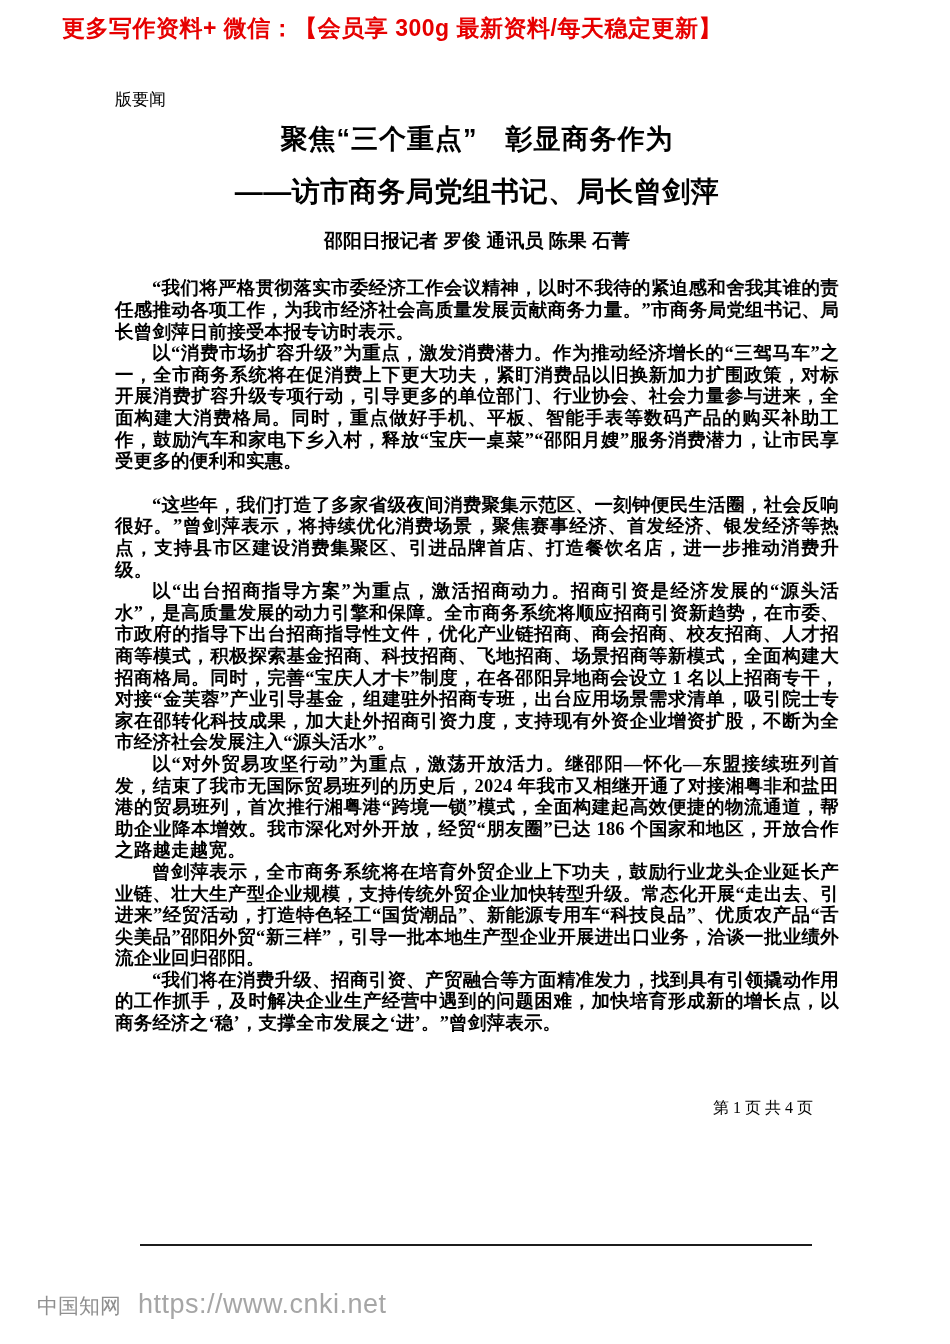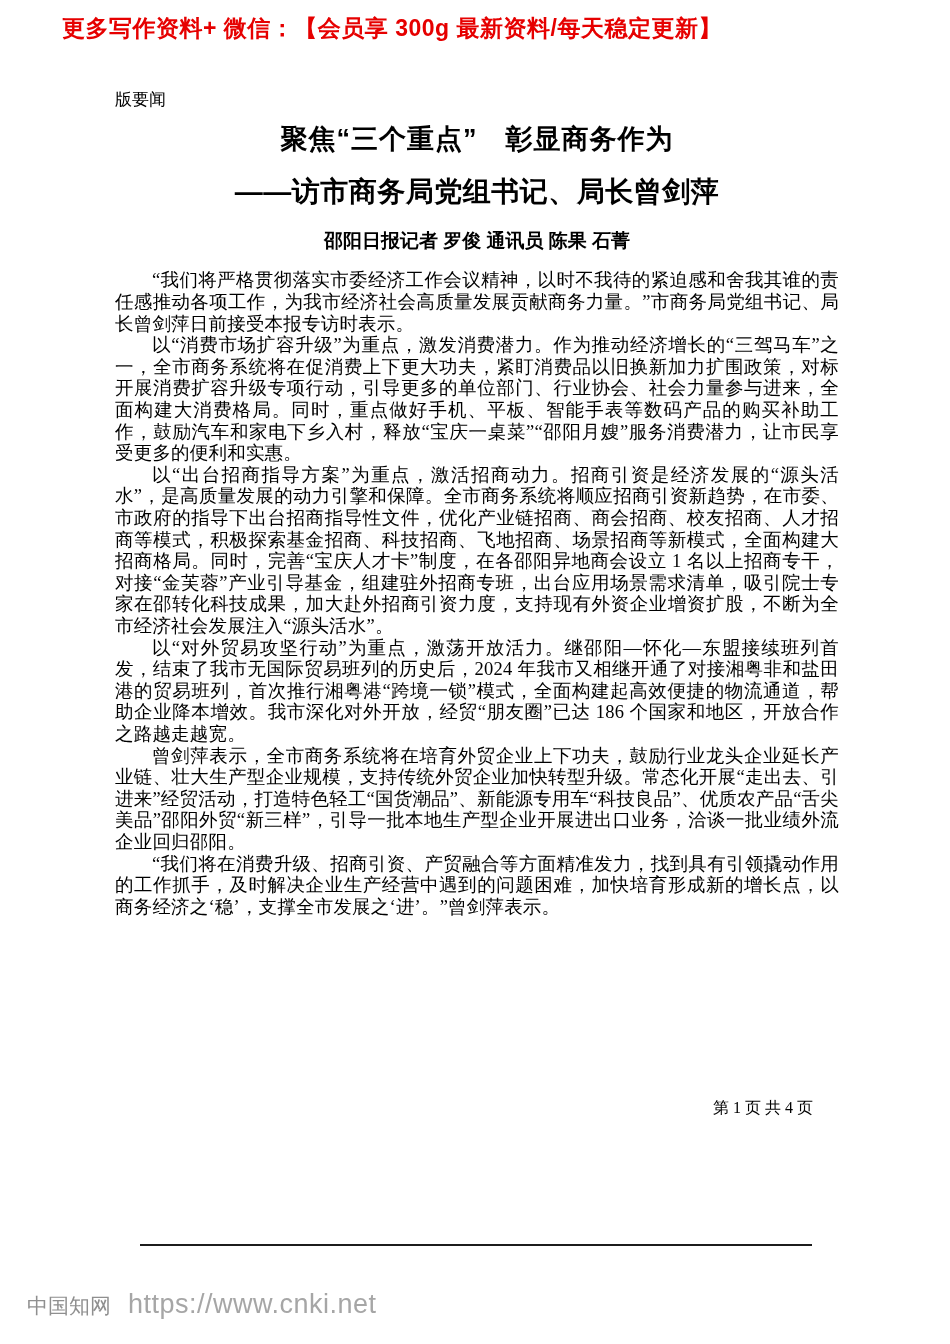--- a/index.html
+++ b/index.html
@@ -56,21 +56,22 @@
     letter-spacing: 0.5px;
   }
   .article-byline {
     margin-top: 22px;
     text-align: center;
     font-size: 19px;
     font-weight: bold;
     line-height: 24px;
   }
   .article-body {
-    margin-top: 17px;
+    margin-top: 25px;
+    font-weight: bold;
   }
   .article-body p {
     margin: 0;
     font-family: "Liberation Serif", sans-serif;
     font-size: 18.5px;
     line-height: 21.6px;
     text-align: justify;
     text-indent: 2em;
     letter-spacing: 0.2px;
   }
@@ -95,21 +96,21 @@
     top: 1244px;
     left: 140px;
     width: 672px;
     height: 0;
     border-top: 2px solid #1c1c1c;
   }
 
   
   .watermark {
     position: absolute;
-    left: 27px;
+    left: 37px;
     top: 1289px;
     display: flex;
     align-items: baseline;
     gap: 17px;
     white-space: nowrap;
   }
   .watermark .site-name {
     font-size: 21px;
     color: #8f8f8f;
   }
@@ -132,20 +133,21 @@
 
   <h1 class="article-title">聚焦“三个重点”　彰显商务作为</h1>
 
   <h2 class="article-subtitle">——访市商务局党组书记、局长曾剑萍</h2>
 
   <div class="article-byline">邵阳日报记者 罗俊 通讯员 陈果 石菁</div>
 
   <div class="article-body">
     <p>“我们将严格贯彻落实市委经济工作会议精神，以时不我待的紧迫感和舍我其谁的责任感推动各项工作，为我市经济社会高质量发展贡献商务力量。”市商务局党组书记、局长曾剑萍日前接受本报专访时表示。</p>
     <p>以“消费市场扩容升级”为重点，激发消费潜力。作为推动经济增长的“三驾马车”之一，全市商务系统将在促消费上下更大功夫，紧盯消费品以旧换新加力扩围政策，对标开展消费扩容升级专项行动，引导更多的单位部门、行业协会、社会力量参与进来，全面构建大消费格局。同时，重点做好手机、平板、智能手表等数码产品的购买补助工作，鼓励汽车和家电下乡入村，释放“宝庆一桌菜”“邵阳月嫂”服务消费潜力，让市民享受更多的便利和实惠。</p>
+    <p class="after-gap">“这些年，我们打造了多家省级夜间消费聚集示范区、一刻钟便民生活圈，社会反响很好。”曾剑萍表示，将持续优化消费场景，聚焦赛事经济、首发经济、银发经济等热点，支持县市区建设消费集聚区、引进品牌首店、打造餐饮名店，进一步推动消费升级。</p>
     <p>以“出台招商指导方案”为重点，激活招商动力。招商引资是经济发展的“源头活水”，是高质量发展的动力引擎和保障。全市商务系统将顺应招商引资新趋势，在市委、市政府的指导下出台招商指导性文件，优化产业链招商、商会招商、校友招商、人才招商等模式，积极探索基金招商、科技招商、飞地招商、场景招商等新模式，全面构建大招商格局。同时，完善“宝庆人才卡”制度，在各邵阳异地商会设立 1 名以上招商专干，对接“金芙蓉”产业引导基金，组建驻外招商专班，出台应用场景需求清单，吸引院士专家在邵转化科技成果，加大赴外招商引资力度，支持现有外资企业增资扩股，不断为全市经济社会发展注入“源头活水”。</p>
     <p>以“对外贸易攻坚行动”为重点，激荡开放活力。继邵阳—怀化—东盟接续班列首发，结束了我市无国际贸易班列的历史后，2024 年我市又相继开通了对接湘粤非和盐田港的贸易班列，首次推行湘粤港“跨境一锁”模式，全面构建起高效便捷的物流通道，帮助企业降本增效。我市深化对外开放，经贸“朋友圈”已达 186 个国家和地区，开放合作之路越走越宽。</p>
     <p>曾剑萍表示，全市商务系统将在培育外贸企业上下功夫，鼓励行业龙头企业延长产业链、壮大生产型企业规模，支持传统外贸企业加快转型升级。常态化开展“走出去、引进来”经贸活动，打造特色轻工“国货潮品”、新能源专用车“科技良品”、优质农产品“舌尖美品”邵阳外贸“新三样”，引导一批本地生产型企业开展进出口业务，洽谈一批业绩外流企业回归邵阳。</p>
     <p>“我们将在消费升级、招商引资、产贸融合等方面精准发力，找到具有引领撬动作用的工作抓手，及时解决企业生产经营中遇到的问题困难，加快培育形成新的增长点，以商务经济之‘稳’，支撑全市发展之‘进’。”曾剑萍表示。</p>
   </div>
 
 </div>
 
 <div class="page-indicator">第 1 页 共 4 页</div>
 

